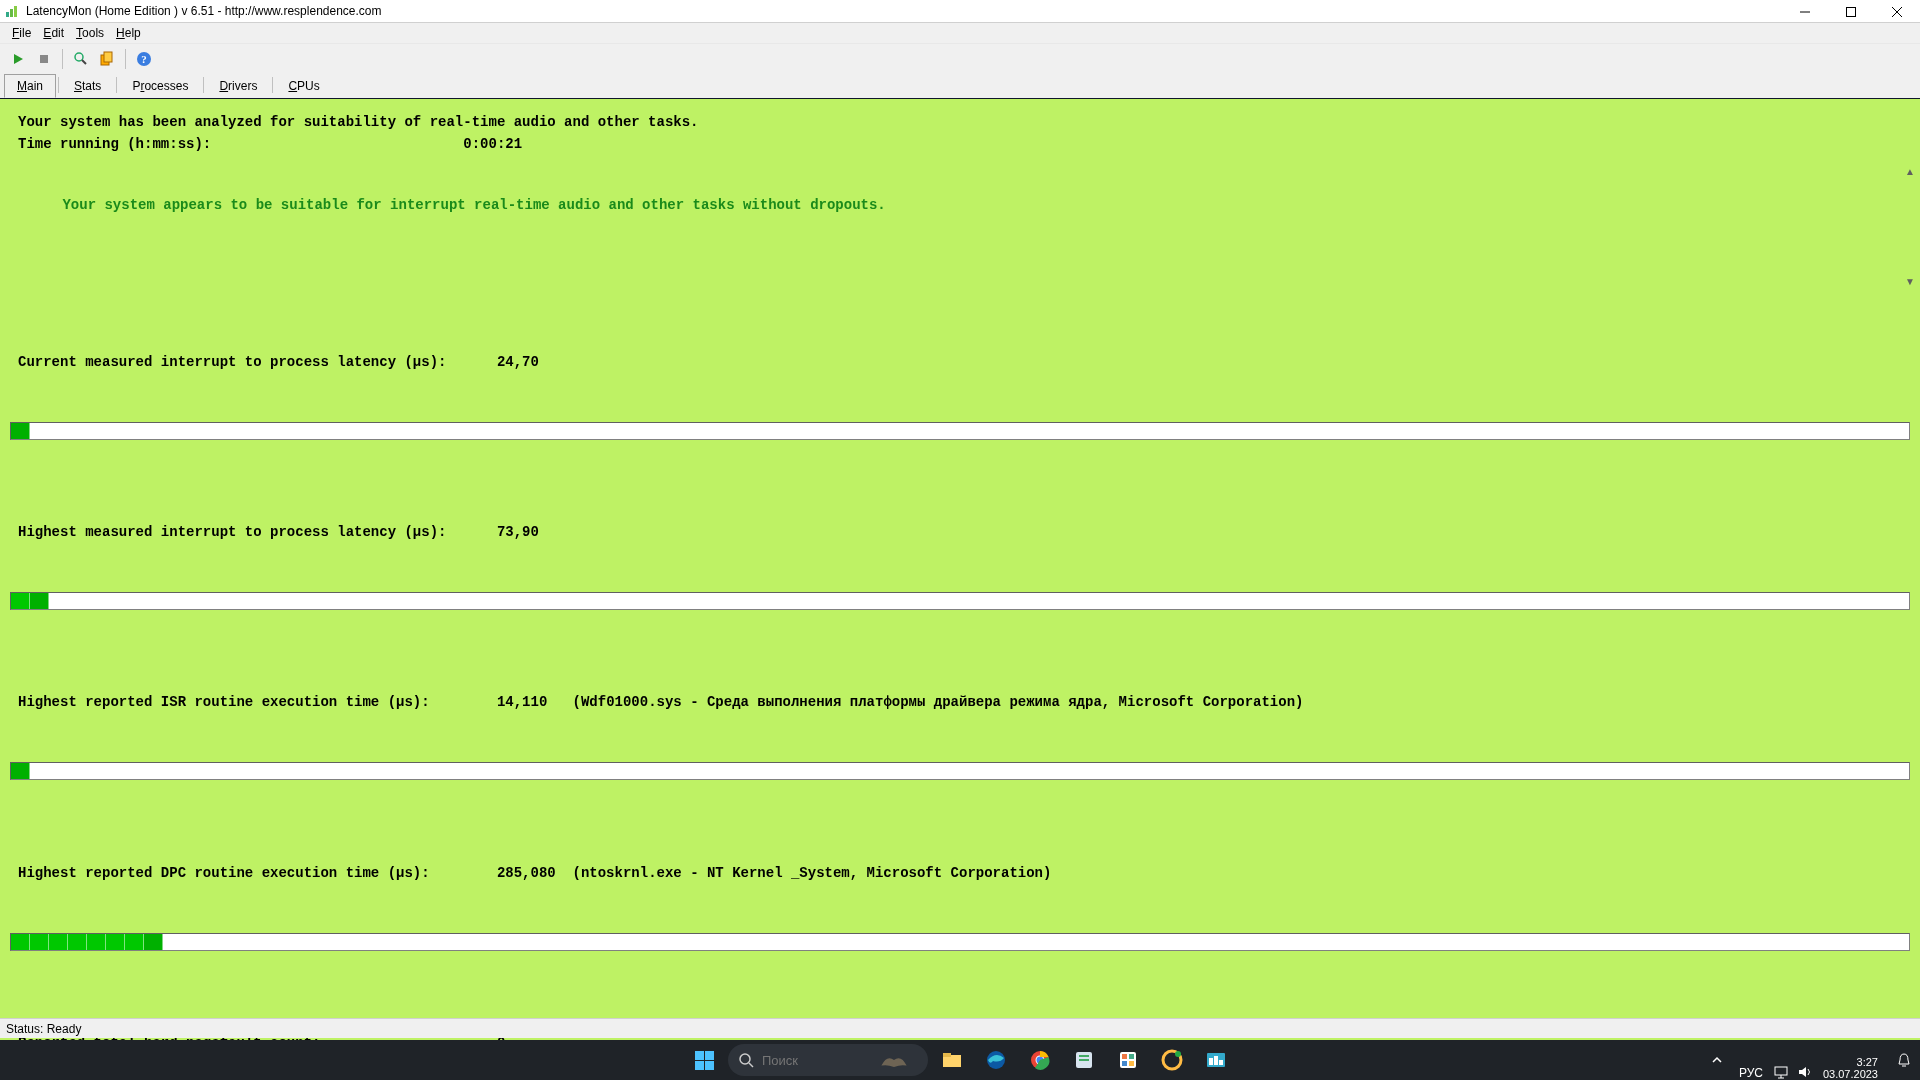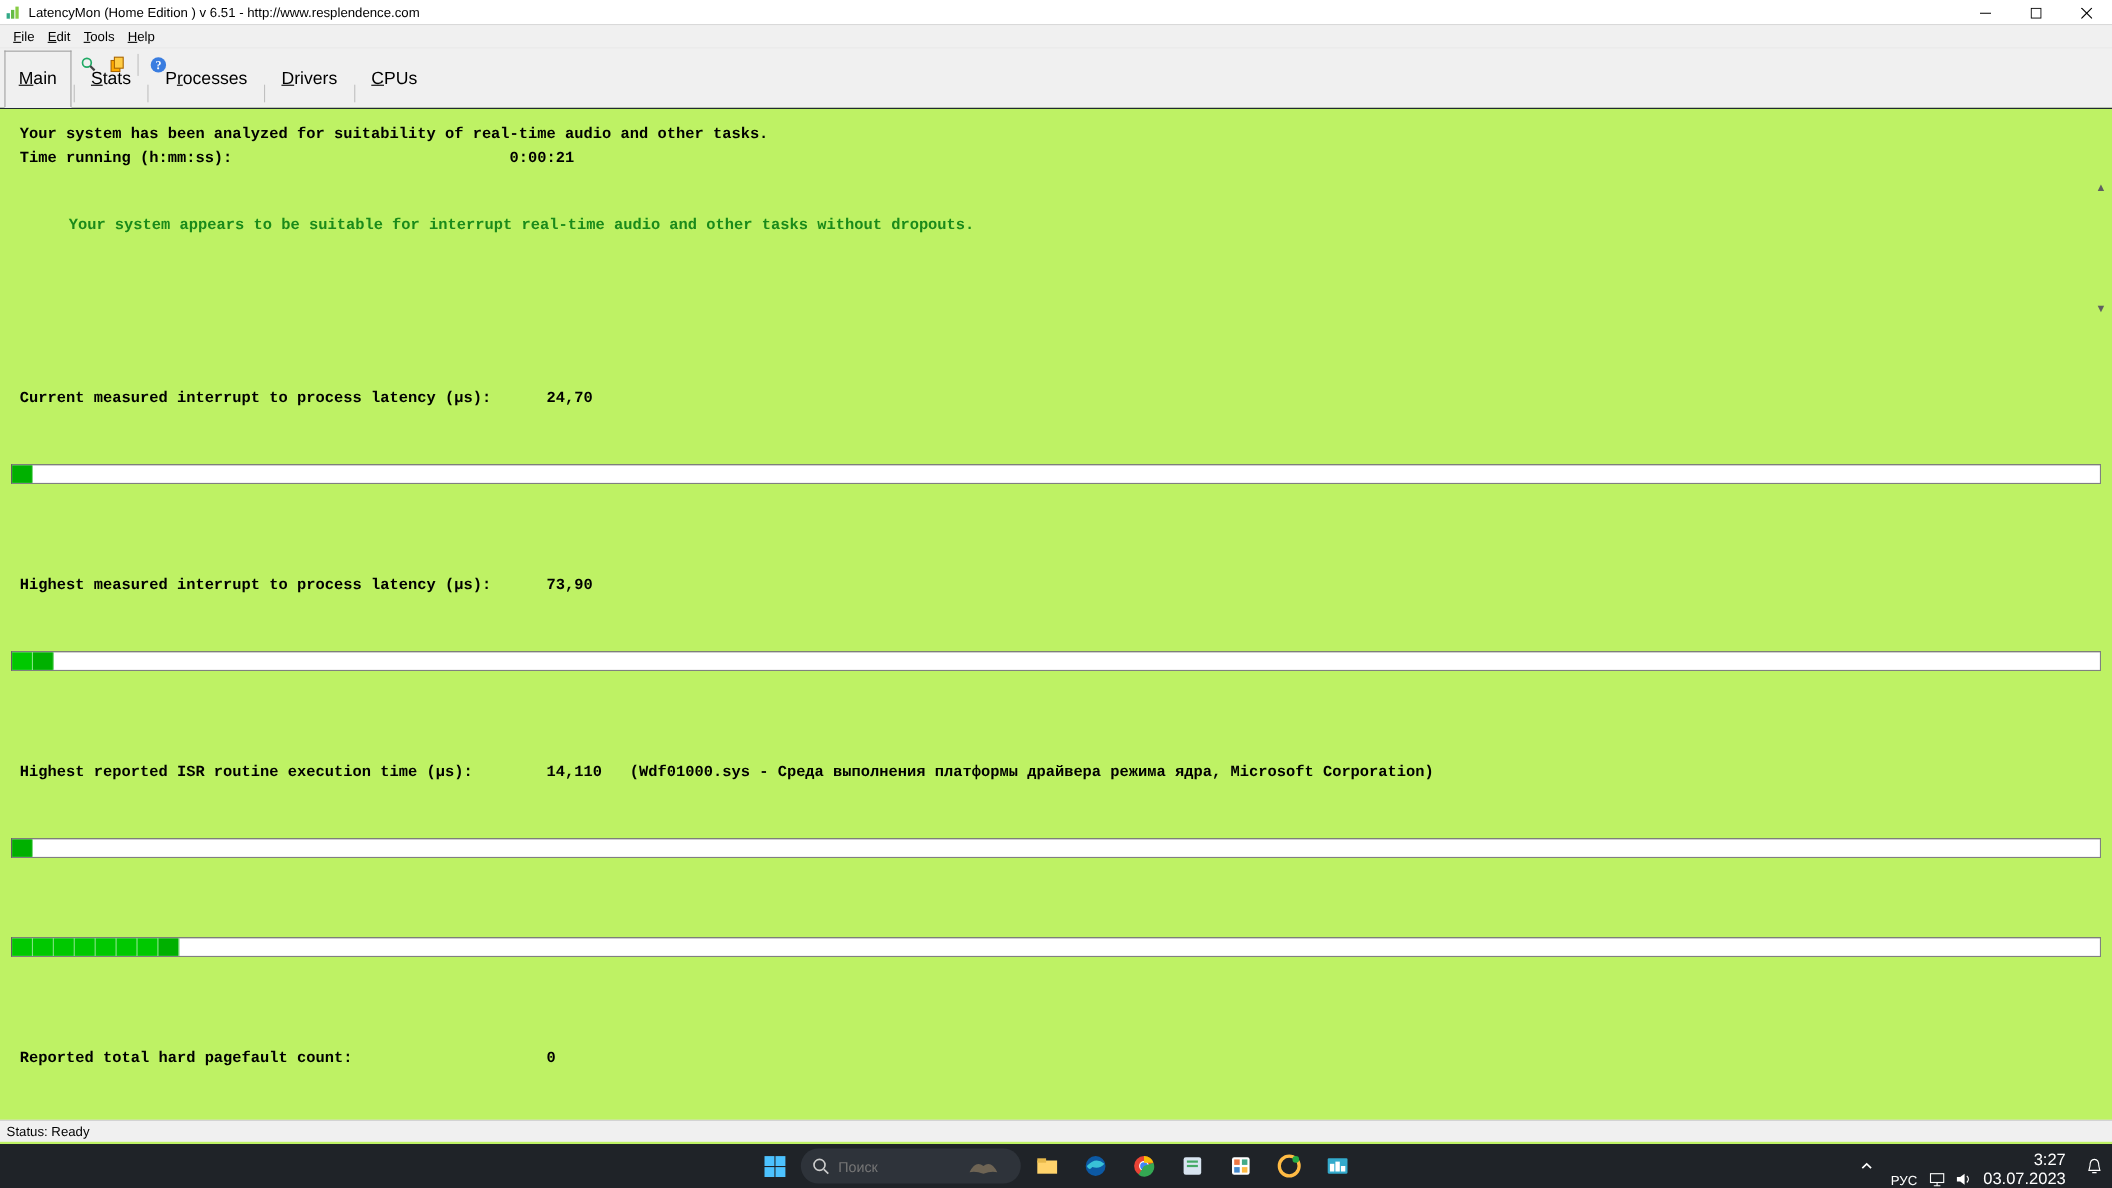--- a/index.html
+++ b/index.html
@@ -17,21 +17,21 @@
 .menu-item { padding: 2px 6px; cursor: default; }
 .menu-item u { text-decoration: underline; }
 
 
 .toolbar { height: 30px; background: #f0f0f0; display: flex; align-items: center; padding-left: 6px; gap: 2px; border-top: 1px solid #e8e8e8; }
 .tool-btn { width: 24px; height: 24px; display: flex; align-items: center; justify-content: center; border: 1px solid transparent; border-radius: 2px; cursor: pointer; }
 .tool-sep { width: 1px; height: 20px; background: #c0c0c0; margin: 0 4px; }
 
 
 .tabstrip { height: 24px; background: #f0f0f0; display: flex; align-items: flex-end; padding-left: 4px; }
-.tab { padding: 16px 12px; font-size: 16px; border: 1px solid transparent; border-bottom: none; cursor: pointer; position: relative; }
+.tab { padding: 4px 12px; font-size: 12px; border: 1px solid transparent; border-bottom: none; cursor: pointer; position: relative; }
 .tab.active { background: #f0f0f0; border-color: #a0a0a0; border-bottom: 1px solid #f0f0f0; margin-bottom: -1px; z-index: 2; }
 .tab u { text-decoration: underline; }
 .tab-sep { width: 1px; height: 16px; background: #c0c0c0; align-self: center; margin: 0 2px; }
 
 
 .main { position: absolute; top: 98px; left: 0; right: 0; bottom: 40px; background: #bef264; border-top: 1px solid #0f172a; overflow: hidden; }
 .mono { font-family: "Courier New", monospace; font-size: 14px; font-weight: bold; white-space: pre; line-height: 1.6; }
 .header-block { padding: 12px 10px 6px 18px; }
 .status-block { position: relative; padding: 10px 10px 10px 12px; }
 .status-green { color: #1a8a1a; }
@@ -48,21 +48,21 @@
 
 .taskbar { position: absolute; bottom: 0; left: 0; right: 0; height: 40px; background: #1f2328; display: flex; align-items: center; color: #fff; font-size: 12px; }
 .taskbar-center { position: absolute; left: 50%; transform: translateX(-50%); display: flex; align-items: center; gap: 4px; height: 100%; }
 .taskbar-right { position: absolute; right: 4px; display: flex; align-items: flex-end; gap: 10px; height: 100%; }
 .tb-item { width: 40px; height: 40px; display: flex; align-items: center; justify-content: center; cursor: pointer; }
 .searchbox { display: flex; align-items: center; background: #2e333a; border-radius: 18px; height: 32px; padding: 0 14px 0 10px; gap: 8px; min-width: 200px; }
 .searchbox input { background: transparent; border: none; color: #ccc; outline: none; font-size: 13px; width: 110px; }
 .searchbox .fox { width: 28px; height: 20px; opacity: 0.7; }
 .win-logo { display: grid; grid-template: 9px 9px / 9px 9px; gap: 1px; }
 .win-logo div { background: #4cc2ff; }
-.tray-clock { text-align: right; line-height: 1.1; font-size: 15px; padding-right: 4px; }
+.tray-clock { text-align: right; line-height: 1.1; font-size: 11px; padding-right: 4px; }
 .tray-icons { display: flex; align-items: center; gap: 8px; }
 
 .status-area { position: relative; height: 130px; }
 </style>
 </head>
 <body>
 
 <div class="titlebar">
   <span class="titlebar-icon">
     <svg width="14" height="14" viewBox="0 0 14 14">
@@ -159,20 +159,21 @@
   <div class="metrics mono">
     <div class="metric"><span>Current measured interrupt to process latency (µs):</span>      <span>24,70</span></div>
     <div class="bar-wrap" id="bar1"><div class="bar-seg" style="width: 19px; background: rgb(0, 176, 0);"></div></div>
 
     <div class="metric"><span>Highest measured interrupt to process latency (µs):</span>      <span>73,90</span></div>
     <div class="bar-wrap" id="bar2"><div class="bar-seg" style="width: 19px; background: rgb(0, 200, 0);"></div><div class="bar-seg" style="width: 19px; background: rgb(0, 176, 0);"></div></div>
 
     <div class="metric"><span>Highest reported ISR routine execution time (µs):</span>        <span>14,110</span>   <span>(Wdf01000.sys - Среда выполнения платформы драйвера режима ядра, Microsoft Corporation)</span></div>
     <div class="bar-wrap" id="bar3"><div class="bar-seg" style="width: 19px; background: rgb(0, 176, 0);"></div></div>
 
+    <div class="metric"><span>Highest reported DPC routine execution time (µs):</span>        <span>285,080</span>  <span>(ntoskrnl.exe - NT Kernel _System, Microsoft Corporation)</span></div>
     <div class="bar-wrap" id="bar4"><div class="bar-seg" style="width: 19px; background: rgb(0, 200, 0);"></div><div class="bar-seg" style="width: 19px; background: rgb(0, 200, 0);"></div><div class="bar-seg" style="width: 19px; background: rgb(0, 200, 0);"></div><div class="bar-seg" style="width: 19px; background: rgb(0, 200, 0);"></div><div class="bar-seg" style="width: 19px; background: rgb(0, 200, 0);"></div><div class="bar-seg" style="width: 19px; background: rgb(0, 200, 0);"></div><div class="bar-seg" style="width: 19px; background: rgb(0, 200, 0);"></div><div class="bar-seg" style="width: 19px; background: rgb(0, 176, 0);"></div></div>
 
     <div class="metric"><span>Reported total hard pagefault count:</span>                     <span>0</span></div>
     
     
   </div>
 </div>
 
 <div class="app-statusbar">
   <span>Status: Ready</span>

